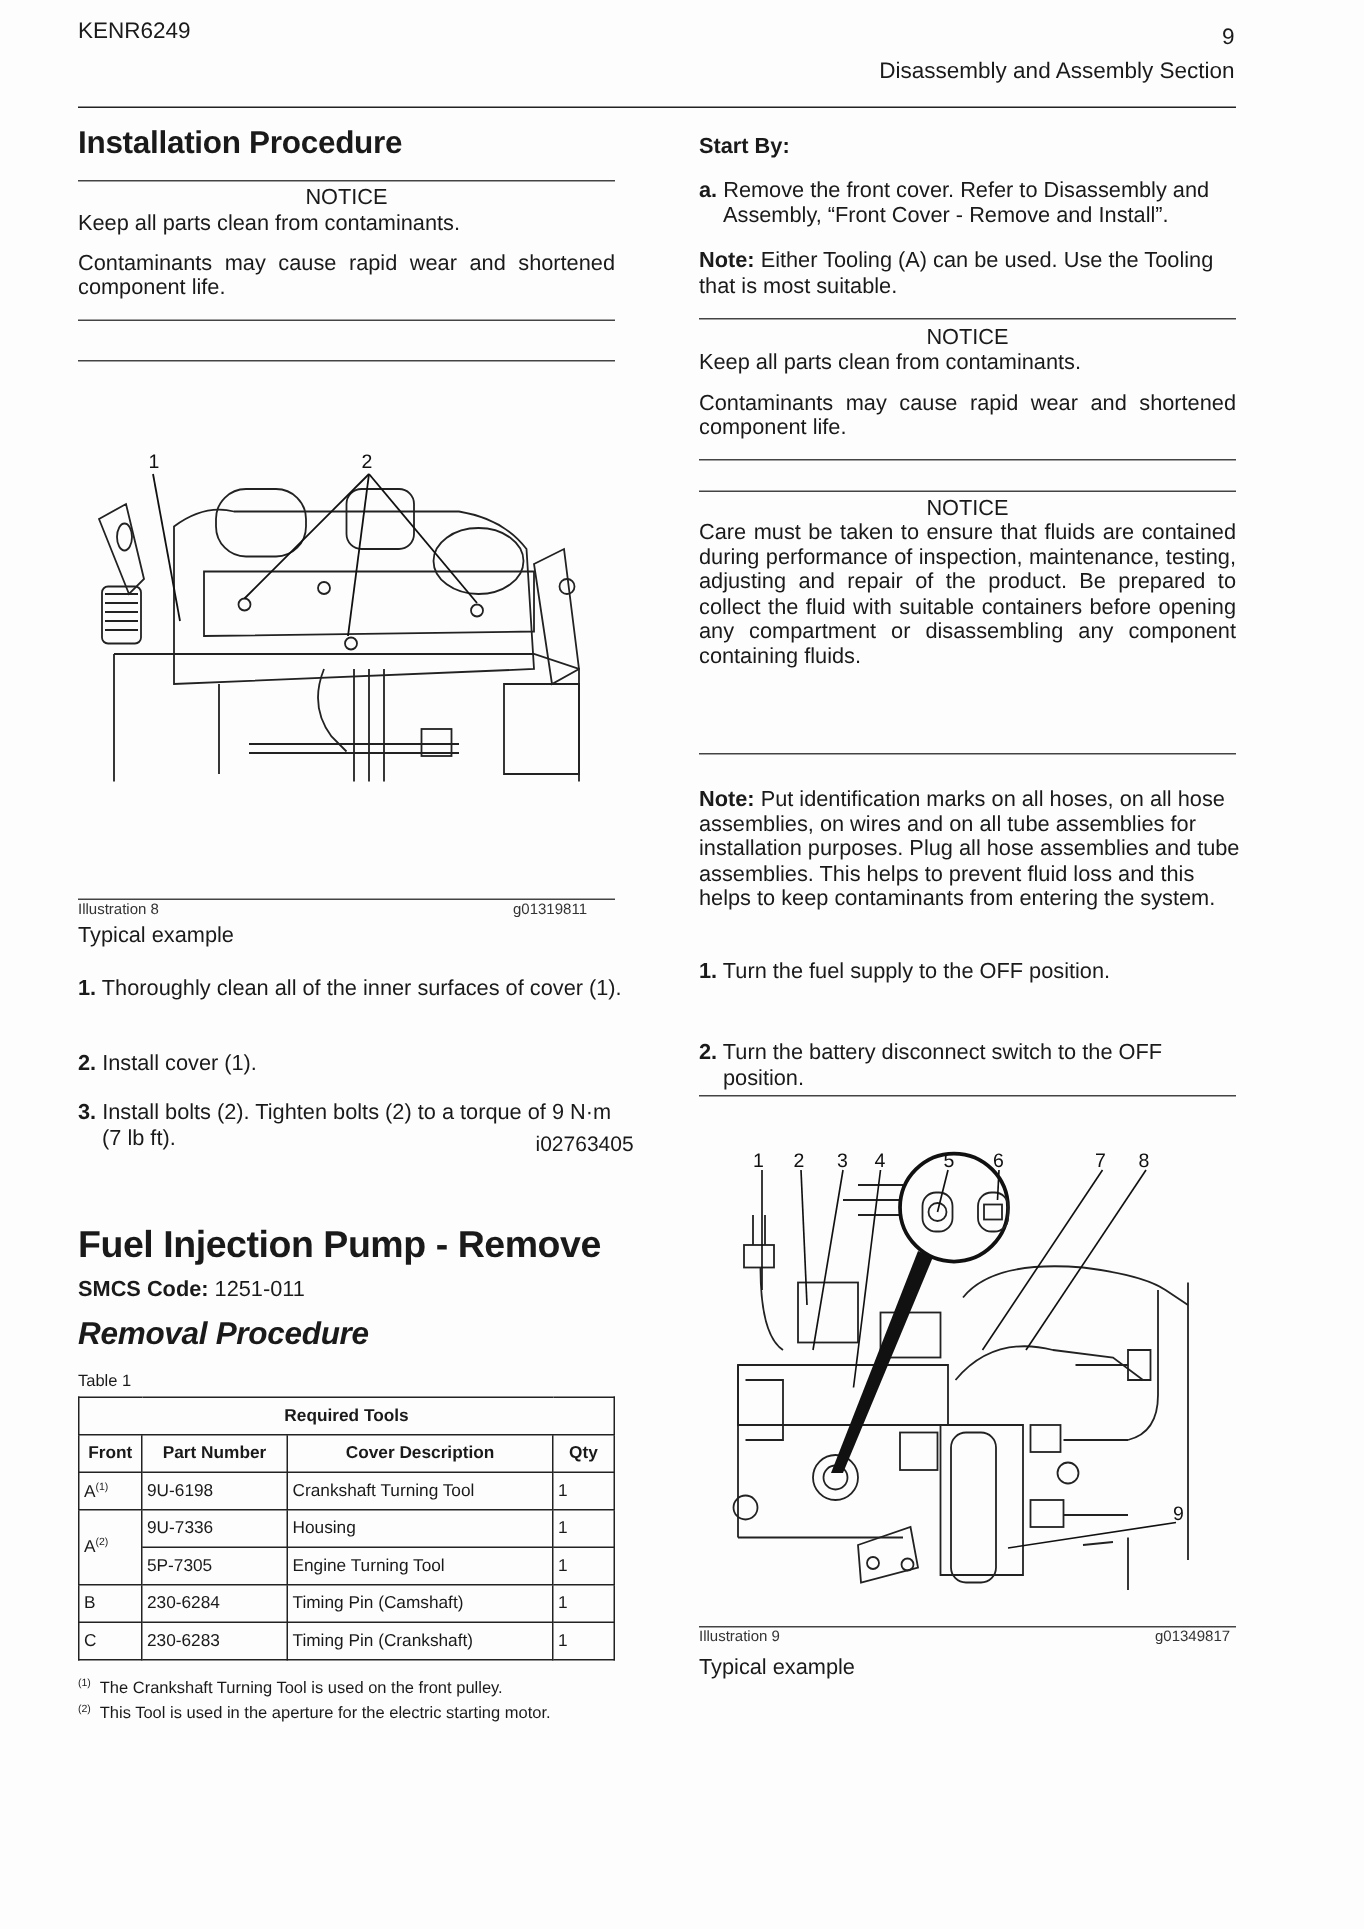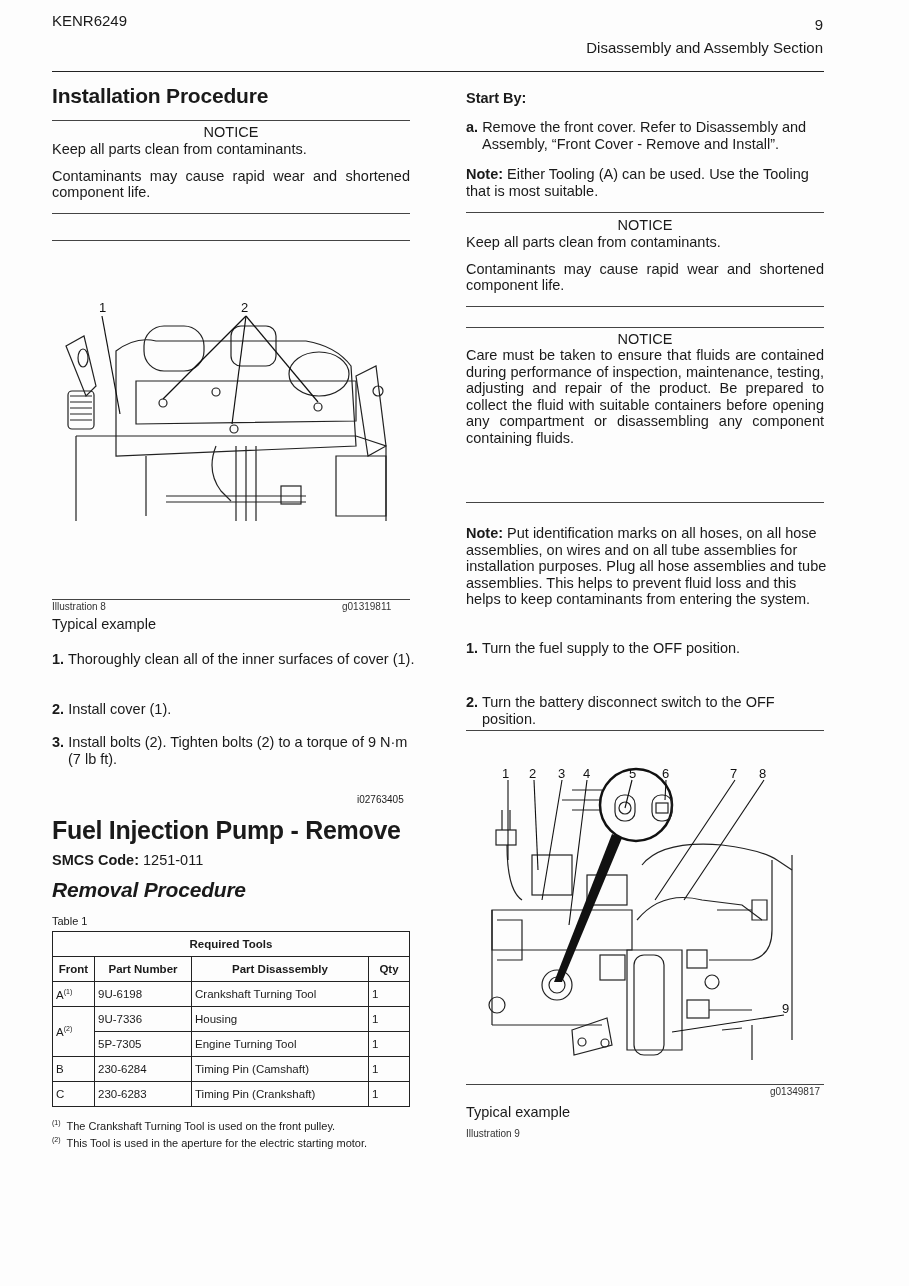--- a/index.html
+++ b/index.html
@@ -91,39 +91,39 @@
 </div>
 <div class="abs p indent" style="left:52px;top:701px;width:358px;">
   <span class="step-num">2.</span>
   <span>Install cover (1).</span>
 </div>
 <div class="abs p indent" style="left:52px;top:734px;width:340px;">
   <span class="step-num">3.</span>
   <span>Install bolts (2). Tighten bolts (2) to a torque of 9 N·m  (7 lb ft).</span>
 </div>
 
-<div class="abs" style="left:357px;top:794px;font-size:10px;">i02763405</div>
+<div class="abs" style="left:357px;top:754px;font-size:14px;">i02763405</div>
 
 <div class="abs h1" style="left:52px;top:816px;">Fuel Injection Pump - Remove</div>
 <div class="abs" style="left:52px;top:852px;font-size:14.5px;">
   <b>SMCS Code:</b>
   <span>1251-011</span>
 </div>
 <div class="abs h2" style="left:52px;top:878px;font-style:italic;">Removal Procedure</div>
 <div class="abs" style="left:52px;top:915px;font-size:11px;">Table 1</div>
 
 <table class="abs tools" style="left:52px;top:931px;width:358px;">
   <tbody>
       <tr>
         <th colspan="4">Required Tools</th>
       </tr>
   <tr>
     <th style="width:35px;">Front</th>
     <th style="width:90px;">Part Number</th>
-    <th>Part Disassembly</th>
+    <th>Cover Description</th>
     <th style="width:34px;">Qty</th>
   </tr>
   <tr>
     <td><span>A</span><sup>(1)</sup></td>
     <td>9U-6198</td>
     <td class="desc">Crankshaft Turning Tool</td>
     <td>1</td>
   </tr>
   <tr>
     <td rowspan="2"><span>A</span><sup>(2)</sup></td>
@@ -250,15 +250,15 @@
   <text x="96" y="18" font-size="13" fill="#111">3</text>
   <text x="121" y="18" font-size="13" fill="#111">4</text>
   <text x="167" y="18" font-size="13" fill="#111">5</text>
   <text x="200" y="18" font-size="13" fill="#111">6</text>
   <text x="268" y="18" font-size="13" fill="#111">7</text>
   <text x="297" y="18" font-size="13" fill="#111">8</text>
   <text x="320" y="253" font-size="13" fill="#111">9</text>
 </svg>
 
 <div class="abs thinrule" style="left:466px;top:1084px;width:358px;"></div>
-<div class="abs caption-small" style="left:466px;top:1128px;">Illustration 9</div>
+<div class="abs caption-small" style="left:466px;top:1086px;">Illustration 9</div>
 <div class="abs caption-small" style="left:770px;top:1086px;">g01349817</div>
 <div class="abs p" style="left:466px;top:1104px;">Typical example</div>
 
 </body></html>

